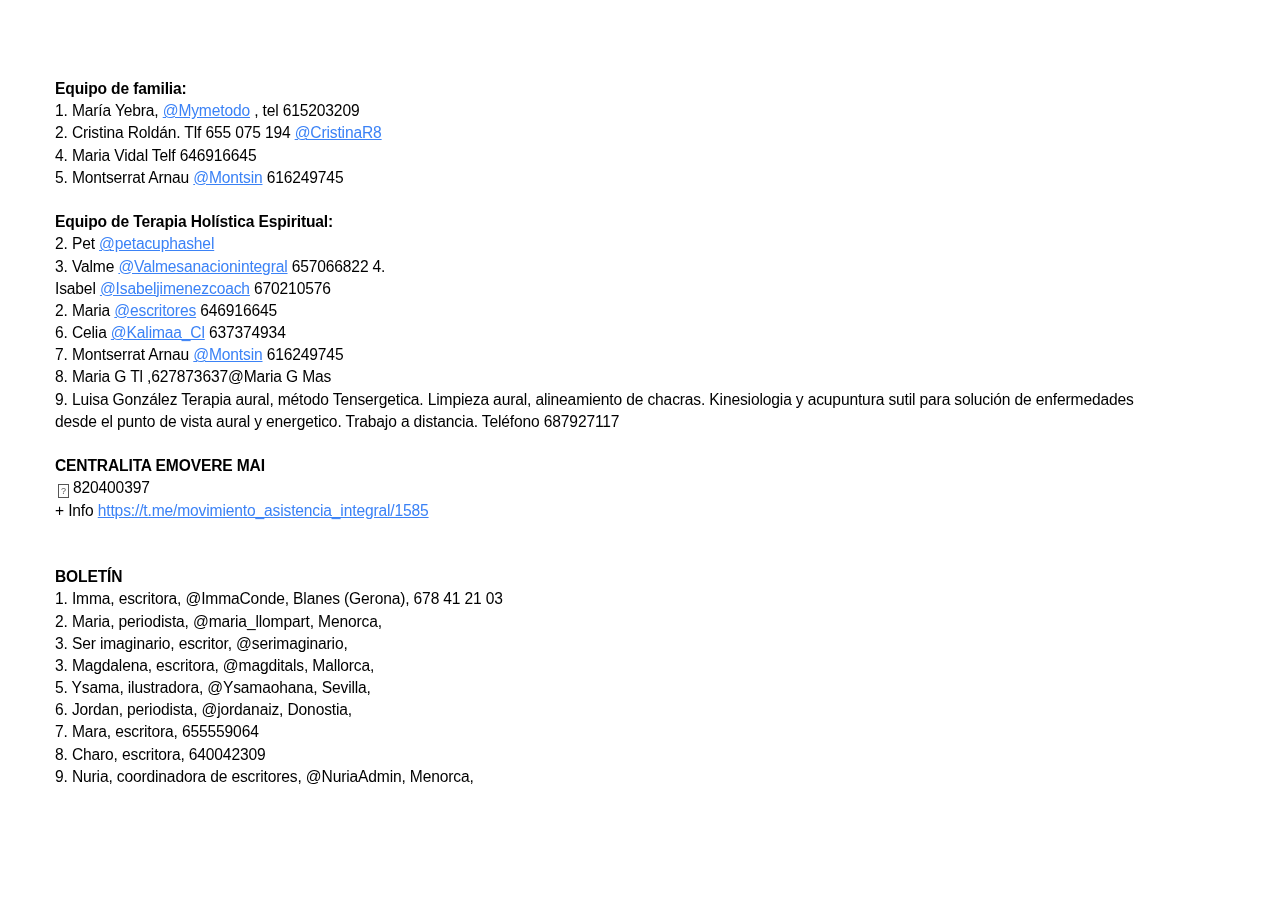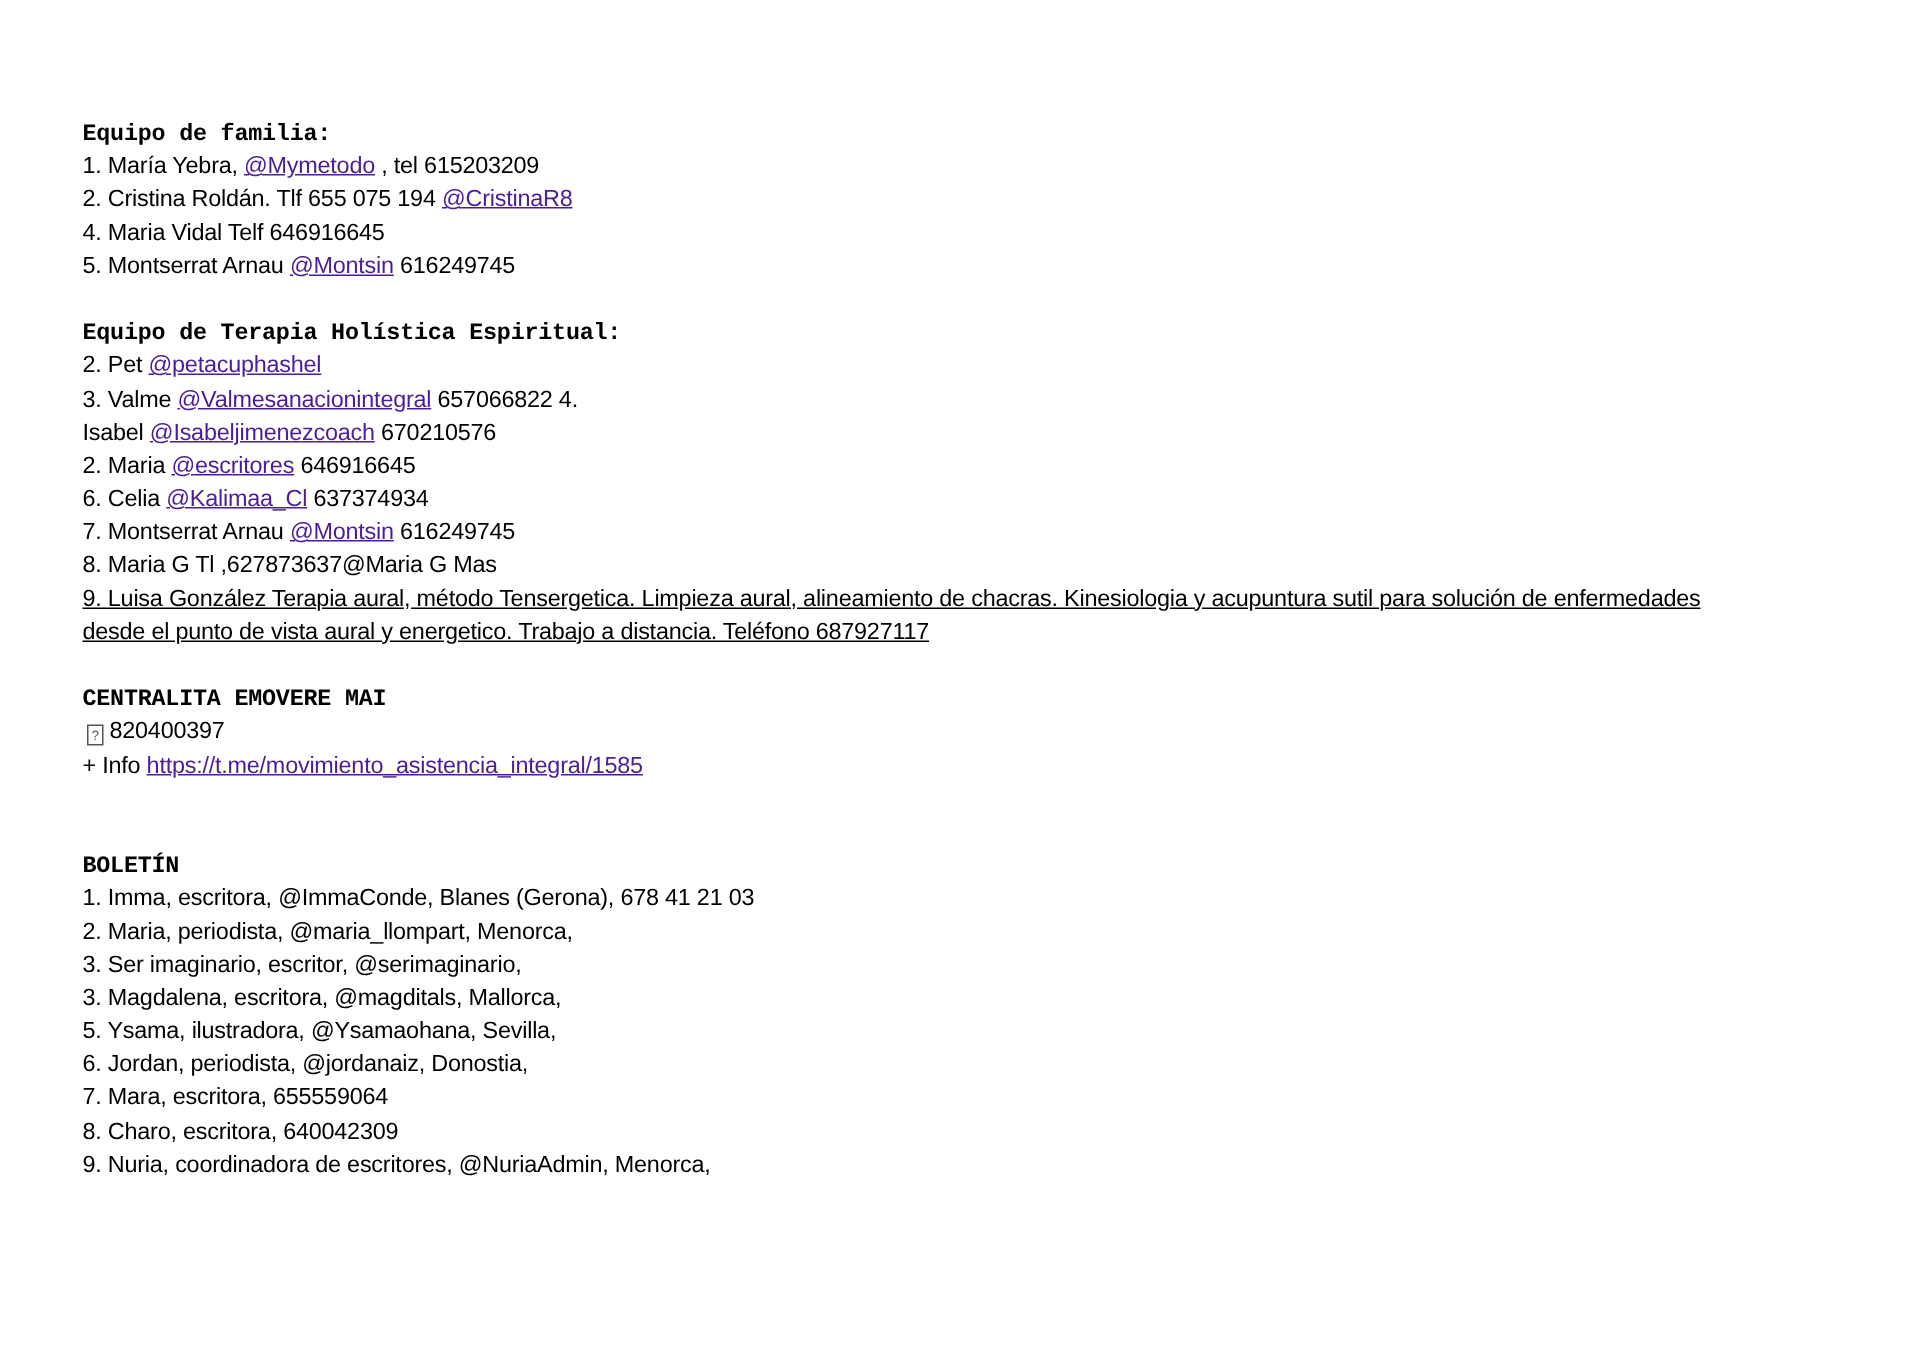--- a/index.html
+++ b/index.html
@@ -24,34 +24,32 @@
       line-height: 22.2px;
       letter-spacing: -0.15px;
     }
     .line {
       white-space: nowrap;
       height: 22.2px;
     }
     .wrap {
       white-space: normal;
       height: auto;
-      text-decoration: underline;
     }
     .heading {
       font-weight: bold;
-      font-family: Liberation Mono, monospace;
     }
     .spacer {
       height: 22.2px;
     }
     .spacer2 {
       height: 44.4px;
     }
     a {
-      color: #4c1d95;
+      color: #3b82f6;
       text-decoration: underline;
     }
     .box-glyph {
       display: inline-block;
       width: 9px;
       height: 12px;
       border: 1px solid #555;
       font-size: 9px;
       line-height: 12px;
       text-align: center;

